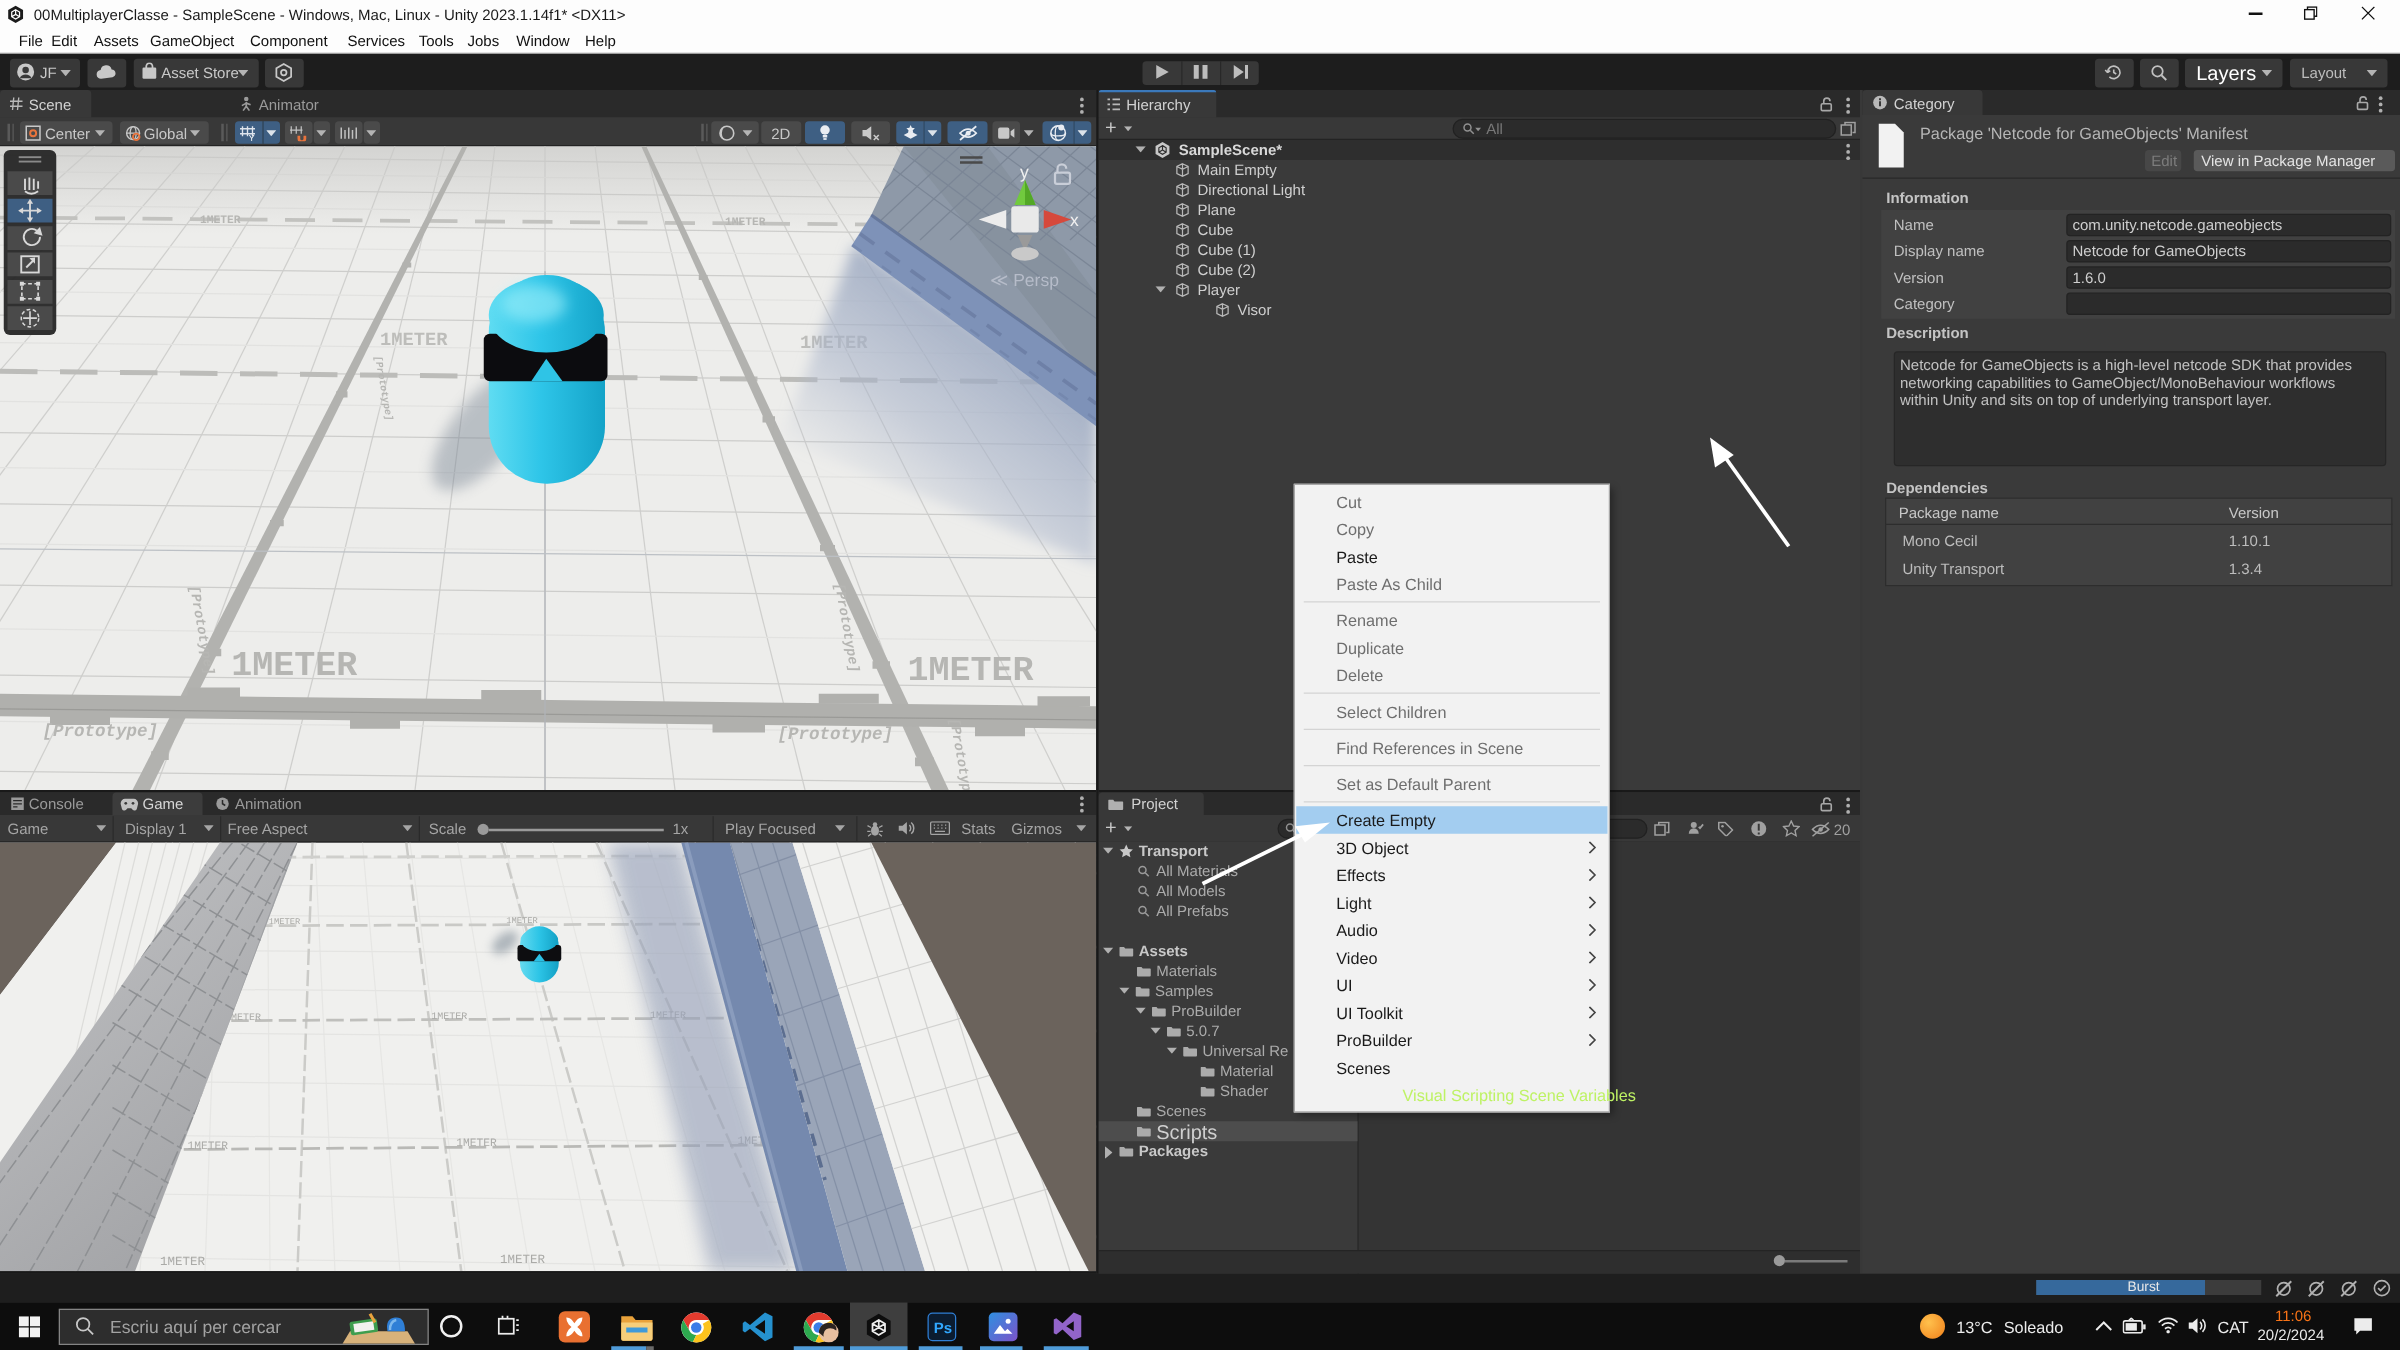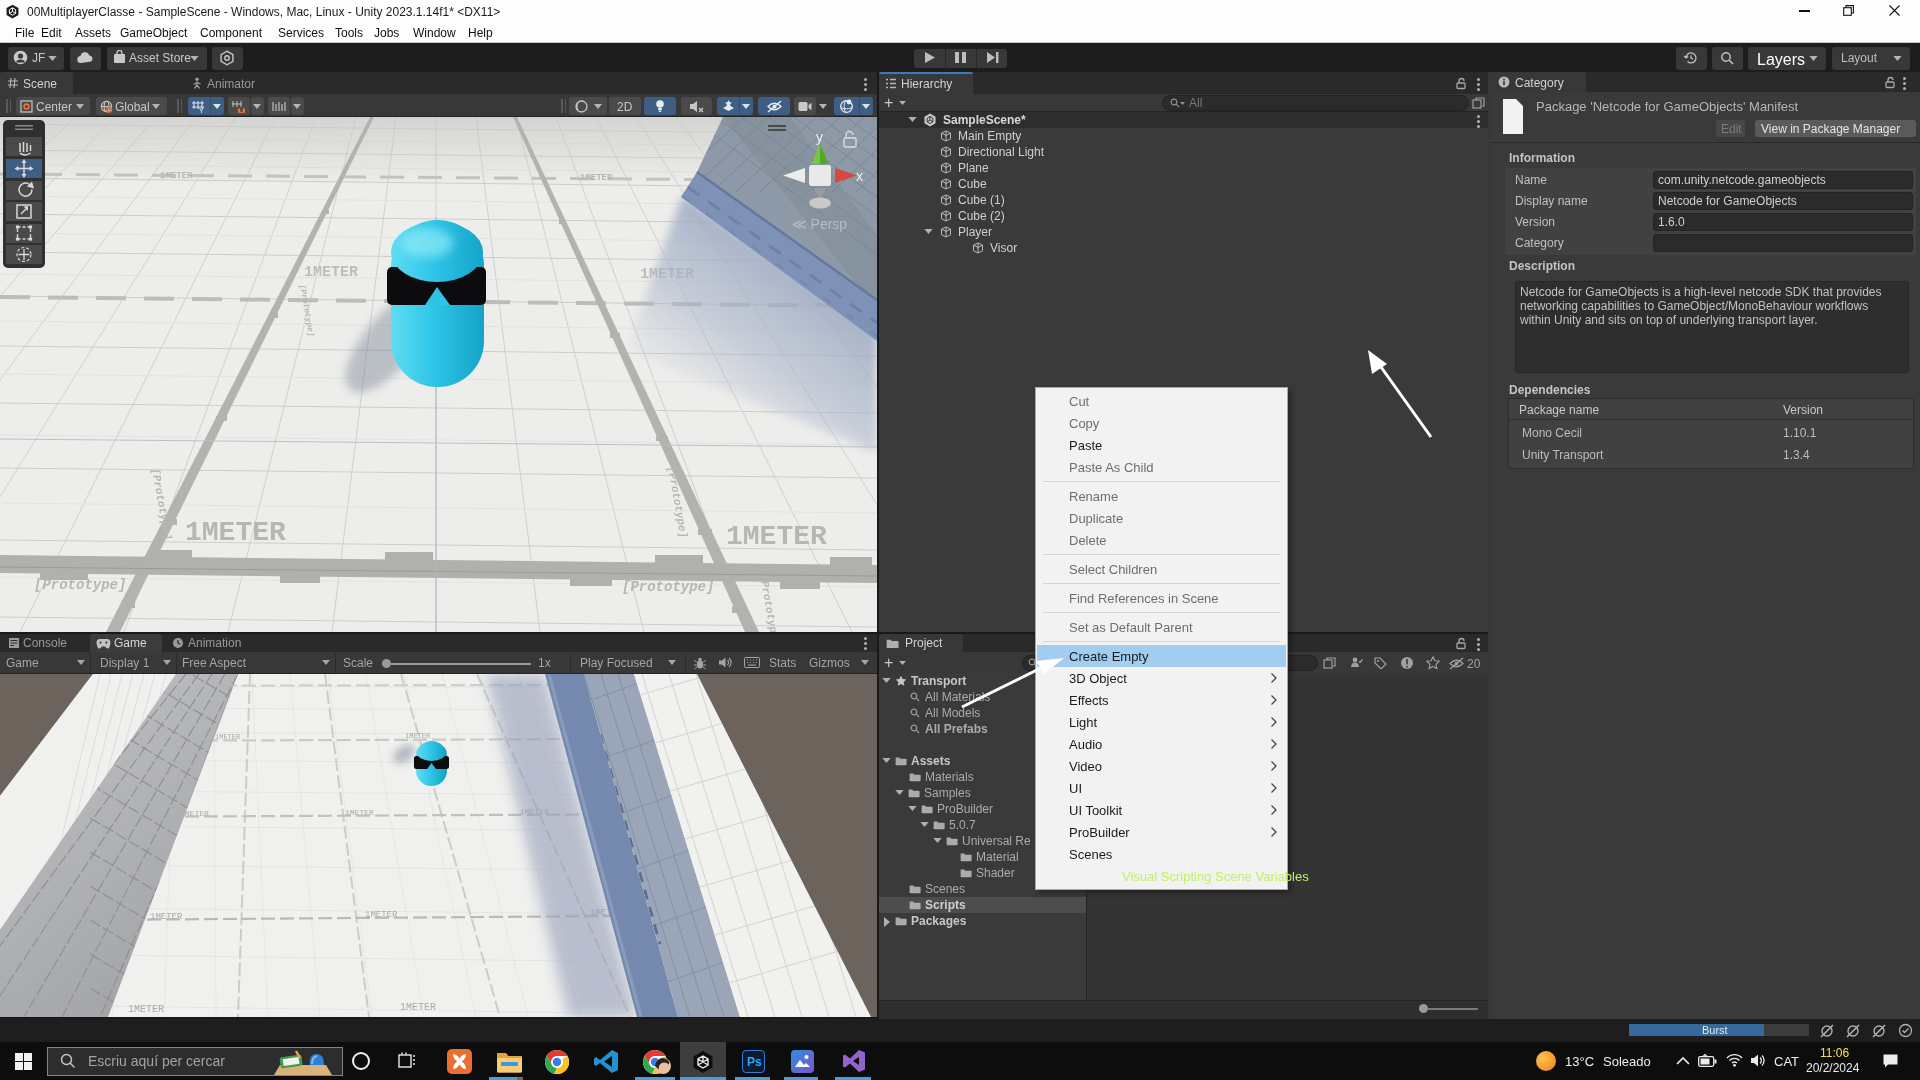--- a/index.html
+++ b/index.html
@@ -558,21 +558,21 @@
     <path d="M7,0.8 l1.9,4 4.3,0.5 -3.2,3 0.9,4.3 -3.9,-2.2 -3.9,2.2 0.9,-4.3 -3.2,-3 4.3,-0.5 Z" fill="#c8c8c8"></path>
   </svg><div class="txt" style="left:911px;top:674px;font-size:12px;font-weight:bold;color:#c8c8c8">Transport</div><svg style="position:absolute;left:910px;top:692px" width="10" height="10" viewBox="0 0 10 10">
     <circle cx="4" cy="4" r="2.8" fill="none" stroke="#9a9a9a" stroke-width="1.2"></circle>
     <line x1="6.2" y1="6.2" x2="9" y2="9" stroke="#9a9a9a" stroke-width="1.2"></line>
   </svg><div class="txt" style="left:925px;top:690px;font-size:12px;font-weight:normal;color:#ababab">All Materials</div><svg style="position:absolute;left:910px;top:708px" width="10" height="10" viewBox="0 0 10 10">
     <circle cx="4" cy="4" r="2.8" fill="none" stroke="#9a9a9a" stroke-width="1.2"></circle>
     <line x1="6.2" y1="6.2" x2="9" y2="9" stroke="#9a9a9a" stroke-width="1.2"></line>
   </svg><div class="txt" style="left:925px;top:706px;font-size:12px;font-weight:normal;color:#ababab">All Models</div><svg style="position:absolute;left:910px;top:724px" width="10" height="10" viewBox="0 0 10 10">
     <circle cx="4" cy="4" r="2.8" fill="none" stroke="#9a9a9a" stroke-width="1.2"></circle>
     <line x1="6.2" y1="6.2" x2="9" y2="9" stroke="#9a9a9a" stroke-width="1.2"></line>
-  </svg><div class="txt" style="left:925px;top:722px;font-size:12px;font-weight:bold;color:#ababab">All Prefabs</div><svg style="position:absolute;left:882px;top:758px" width="9" height="5" viewBox="0 0 10 6">
+  </svg><div class="txt" style="left:925px;top:722px;font-size:12px;font-weight:normal;color:#ababab">All Prefabs</div><svg style="position:absolute;left:882px;top:758px" width="9" height="5" viewBox="0 0 10 6">
     <polygon points="0,0 10,0 5,6" fill="#b0b0b0"></polygon>
   </svg><svg style="position:absolute;left:895px;top:755px" width="12" height="12" viewBox="0 0 12 12">
     <path d="M1,2.5 h3.2 l1,1.3 H11 a0.6,0.6 0 0 1 0.6,0.6 v5 a0.8,0.8 0 0 1 -0.8,0.8 H1.4 a0.8,0.8 0 0 1 -0.8,-0.8 V3.1 a0.6,0.6 0 0 1 0.4,-0.6 Z" fill="#ababab"></path>
   </svg><div class="txt" style="left:911px;top:754px;font-size:12px;font-weight:bold;color:#c8c8c8">Assets</div><svg style="position:absolute;left:909px;top:771px" width="12" height="12" viewBox="0 0 12 12">
     <path d="M1,2.5 h3.2 l1,1.3 H11 a0.6,0.6 0 0 1 0.6,0.6 v5 a0.8,0.8 0 0 1 -0.8,0.8 H1.4 a0.8,0.8 0 0 1 -0.8,-0.8 V3.1 a0.6,0.6 0 0 1 0.4,-0.6 Z" fill="#ababab"></path>
   </svg><div class="txt" style="left:925px;top:770px;font-size:12px;font-weight:normal;color:#ababab">Materials</div><svg style="position:absolute;left:895px;top:790px" width="9" height="5" viewBox="0 0 10 6">
     <polygon points="0,0 10,0 5,6" fill="#b0b0b0"></polygon>
   </svg><svg style="position:absolute;left:908px;top:787px" width="12" height="12" viewBox="0 0 12 12">
     <path d="M1,2.5 h3.2 l1,1.3 H11 a0.6,0.6 0 0 1 0.6,0.6 v5 a0.8,0.8 0 0 1 -0.8,0.8 H1.4 a0.8,0.8 0 0 1 -0.8,-0.8 V3.1 a0.6,0.6 0 0 1 0.4,-0.6 Z" fill="#ababab"></path>
   </svg><div class="txt" style="left:924px;top:786px;font-size:12px;font-weight:normal;color:#ababab">Samples</div><svg style="position:absolute;left:908px;top:806px" width="9" height="5" viewBox="0 0 10 6">
@@ -588,21 +588,21 @@
   </svg><svg style="position:absolute;left:946px;top:835px" width="12" height="12" viewBox="0 0 12 12">
     <path d="M1,2.5 h3.2 l1,1.3 H11 a0.6,0.6 0 0 1 0.6,0.6 v5 a0.8,0.8 0 0 1 -0.8,0.8 H1.4 a0.8,0.8 0 0 1 -0.8,-0.8 V3.1 a0.6,0.6 0 0 1 0.4,-0.6 Z" fill="#ababab"></path>
   </svg><div class="txt" style="left:962px;top:834px;font-size:12px;font-weight:normal;color:#ababab">Universal Re</div><svg style="position:absolute;left:960px;top:851px" width="12" height="12" viewBox="0 0 12 12">
     <path d="M1,2.5 h3.2 l1,1.3 H11 a0.6,0.6 0 0 1 0.6,0.6 v5 a0.8,0.8 0 0 1 -0.8,0.8 H1.4 a0.8,0.8 0 0 1 -0.8,-0.8 V3.1 a0.6,0.6 0 0 1 0.4,-0.6 Z" fill="#ababab"></path>
   </svg><div class="txt" style="left:976px;top:850px;font-size:12px;font-weight:normal;color:#ababab">Material</div><svg style="position:absolute;left:960px;top:867px" width="12" height="12" viewBox="0 0 12 12">
     <path d="M1,2.5 h3.2 l1,1.3 H11 a0.6,0.6 0 0 1 0.6,0.6 v5 a0.8,0.8 0 0 1 -0.8,0.8 H1.4 a0.8,0.8 0 0 1 -0.8,-0.8 V3.1 a0.6,0.6 0 0 1 0.4,-0.6 Z" fill="#ababab"></path>
   </svg><div class="txt" style="left:976px;top:866px;font-size:12px;font-weight:normal;color:#ababab">Shader</div><svg style="position:absolute;left:909px;top:883px" width="12" height="12" viewBox="0 0 12 12">
     <path d="M1,2.5 h3.2 l1,1.3 H11 a0.6,0.6 0 0 1 0.6,0.6 v5 a0.8,0.8 0 0 1 -0.8,0.8 H1.4 a0.8,0.8 0 0 1 -0.8,-0.8 V3.1 a0.6,0.6 0 0 1 0.4,-0.6 Z" fill="#ababab"></path>
   </svg><div class="txt" style="left:925px;top:882px;font-size:12px;font-weight:normal;color:#ababab">Scenes</div><div class="abs" style="left:879px;top:897px;width:207px;height:16px;background:#4d4d4d"></div><svg style="position:absolute;left:909px;top:899px" width="12" height="12" viewBox="0 0 12 12">
     <path d="M1,2.5 h3.2 l1,1.3 H11 a0.6,0.6 0 0 1 0.6,0.6 v5 a0.8,0.8 0 0 1 -0.8,0.8 H1.4 a0.8,0.8 0 0 1 -0.8,-0.8 V3.1 a0.6,0.6 0 0 1 0.4,-0.6 Z" fill="#ababab"></path>
-  </svg><div class="txt" style="left:925px;top:898px;font-size:12px;font-weight:bold;color:#cfcfcf">Scripts</div><svg style="position:absolute;left:884px;top:917px" width="6" height="10" viewBox="0 0 6 10">
+  </svg><div class="txt" style="left:925px;top:898px;font-size:16px;font-weight:normal;color:#cfcfcf">Scripts</div><svg style="position:absolute;left:884px;top:917px" width="6" height="10" viewBox="0 0 6 10">
     <polygon points="0,0 6,5 0,10" fill="#b0b0b0"></polygon>
   </svg><svg style="position:absolute;left:895px;top:915px" width="12" height="12" viewBox="0 0 12 12">
     <path d="M1,2.5 h3.2 l1,1.3 H11 a0.6,0.6 0 0 1 0.6,0.6 v5 a0.8,0.8 0 0 1 -0.8,0.8 H1.4 a0.8,0.8 0 0 1 -0.8,-0.8 V3.1 a0.6,0.6 0 0 1 0.4,-0.6 Z" fill="#ababab"></path>
   </svg><div class="txt" style="left:911px;top:914px;font-size:12px;font-weight:bold;color:#c8c8c8">Packages</div><div class="abs" style="left:1490px;top:72px;width:430px;height:947px;background:#3a3a3a"></div><div class="abs" style="left:1490px;top:72px;width:430px;height:20px;background:#2a2a2a"></div><div class="abs" style="left:1490px;top:72px;width:96px;height:20px;background:#383838;border-radius:3px 3px 0 0"></div><svg class="abs" style="left:1498px;top:76px" width="12" height="12" viewBox="0 0 12 12">
     <circle cx="6" cy="6" r="5.5" fill="#b8b8b8"></circle>
     <rect x="5.2" y="5" width="1.6" height="4" fill="#383838"></rect>
     <rect x="5.2" y="2.6" width="1.6" height="1.6" fill="#383838"></rect>
   </svg><div class="txt" style="left:1515px;top:76px;font-size:12px;color:#d2d2d2">Category</div><svg style="position:absolute;left:1884px;top:76px" width="12" height="13" viewBox="0 0 12 13">
     <rect x="2" y="6" width="8" height="5.5" rx="1" fill="none" stroke="#a8a8a8" stroke-width="1.3"></rect>
     <path d="M4,6 V4 a2.5,2.5 0 0 1 5,0" fill="none" stroke="#a8a8a8" stroke-width="1.3"></path>
@@ -679,21 +679,21 @@
       <rect x="0.7" y="2.7" width="15" height="9.6" rx="1.5" fill="none" stroke="#ececec" stroke-width="1.3"></rect>
       <rect x="2.5" y="4.5" width="9" height="6" fill="#ececec"></rect>
       <rect x="16.5" y="5.5" width="2" height="4" fill="#ececec"></rect>
       <path d="M5,2.5 l2,-2 2,2" fill="none" stroke="#ececec" stroke-width="1.2"></path>
     </svg><svg class="abs" style="left:1726px;top:1053px" width="17" height="14" viewBox="0 0 17 14">
       <path d="M1,5 a10,10 0 0 1 15,0 M3.5,7.5 a7,7 0 0 1 10,0 M6,10 a3.8,3.8 0 0 1 5,0" fill="none" stroke="#ececec" stroke-width="1.4"></path>
       <circle cx="8.5" cy="12.3" r="1.4" fill="#ececec"></circle>
     </svg><svg class="abs" style="left:1750px;top:1053px" width="17" height="15" viewBox="0 0 17 15">
       <polygon points="1,5 4,5 8,1.5 8,13.5 4,10 1,10" fill="#ececec"></polygon>
       <path d="M10,4.5 a4,4 0 0 1 0,6 M12,2.5 a7,7 0 0 1 0,10" stroke="#ececec" stroke-width="1.3" fill="none"></path>
-    </svg><div class="txt" style="left:1774px;top:1054px;font-size:13px;color:#ececec">CAT</div><div class="txt" style="left:1820px;top:1046px;font-size:12px;color:#fde047">11:06</div><div class="txt" style="left:1806px;top:1061px;font-size:12px;color:#ececec">20/2/2024</div><svg class="abs" style="left:1882px;top:1053px" width="17" height="16" viewBox="0 0 17 16">
+    </svg><div class="txt" style="left:1774px;top:1054px;font-size:13px;color:#ececec">CAT</div><div class="txt" style="left:1820px;top:1046px;font-size:12px;color:#f97316">11:06</div><div class="txt" style="left:1806px;top:1061px;font-size:12px;color:#ececec">20/2/2024</div><svg class="abs" style="left:1882px;top:1053px" width="17" height="16" viewBox="0 0 17 16">
       <path d="M1.5,1.5 H15.5 V11.5 H6 L3,14.5 V11.5 H1.5 Z" fill="#ececec"></path>
     </svg><div class="abs" style="left:1035px;top:387px;width:253px;height:503px;background:#f2f2f2;border:1px solid #a8a8a8;box-shadow:3px 3px 6px rgba(0,0,0,0.35)"></div><div class="txt" style="left:1069px;top:394px;font-size:13px;color:#6e6e6e">Cut</div><div class="txt" style="left:1069px;top:416px;font-size:13px;color:#6e6e6e">Copy</div><div class="txt" style="left:1069px;top:438px;font-size:13px;color:#1a1a1a">Paste</div><div class="txt" style="left:1069px;top:460px;font-size:13px;color:#6e6e6e">Paste As Child</div><div class="abs" style="left:1043px;top:481px;width:237px;height:1px;background:#d4d4d4"></div><div class="txt" style="left:1069px;top:489px;font-size:13px;color:#6e6e6e">Rename</div><div class="txt" style="left:1069px;top:511px;font-size:13px;color:#6e6e6e">Duplicate</div><div class="txt" style="left:1069px;top:533px;font-size:13px;color:#6e6e6e">Delete</div><div class="abs" style="left:1043px;top:554px;width:237px;height:1px;background:#d4d4d4"></div><div class="txt" style="left:1069px;top:562px;font-size:13px;color:#6e6e6e">Select Children</div><div class="abs" style="left:1043px;top:583px;width:237px;height:1px;background:#d4d4d4"></div><div class="txt" style="left:1069px;top:591px;font-size:13px;color:#6e6e6e">Find References in Scene</div><div class="abs" style="left:1043px;top:612px;width:237px;height:1px;background:#d4d4d4"></div><div class="txt" style="left:1069px;top:620px;font-size:13px;color:#6e6e6e">Set as Default Parent</div><div class="abs" style="left:1043px;top:641px;width:237px;height:1px;background:#d4d4d4"></div><div class="abs" style="left:1037px;top:645px;width:249px;height:22px;background:#a3cdf0"></div><div class="txt" style="left:1069px;top:649px;font-size:13px;color:#1a1a1a">Create Empty</div><div class="txt" style="left:1069px;top:671px;font-size:13px;color:#1a1a1a">3D Object</div><svg class="abs" style="left:1271px;top:673px" width="6" height="10" viewBox="0 0 6 10">
       <path d="M0.5,0.5 L5,5 L0.5,9.5" fill="none" stroke="#444" stroke-width="1.3"></path>
     </svg><div class="txt" style="left:1069px;top:693px;font-size:13px;color:#1a1a1a">Effects</div><svg class="abs" style="left:1271px;top:695px" width="6" height="10" viewBox="0 0 6 10">
       <path d="M0.5,0.5 L5,5 L0.5,9.5" fill="none" stroke="#444" stroke-width="1.3"></path>
     </svg><div class="txt" style="left:1069px;top:715px;font-size:13px;color:#1a1a1a">Light</div><svg class="abs" style="left:1271px;top:717px" width="6" height="10" viewBox="0 0 6 10">
       <path d="M0.5,0.5 L5,5 L0.5,9.5" fill="none" stroke="#444" stroke-width="1.3"></path>
     </svg><div class="txt" style="left:1069px;top:737px;font-size:13px;color:#1a1a1a">Audio</div><svg class="abs" style="left:1271px;top:739px" width="6" height="10" viewBox="0 0 6 10">
       <path d="M0.5,0.5 L5,5 L0.5,9.5" fill="none" stroke="#444" stroke-width="1.3"></path>
     </svg><div class="txt" style="left:1069px;top:759px;font-size:13px;color:#1a1a1a">Video</div><svg class="abs" style="left:1271px;top:761px" width="6" height="10" viewBox="0 0 6 10">

